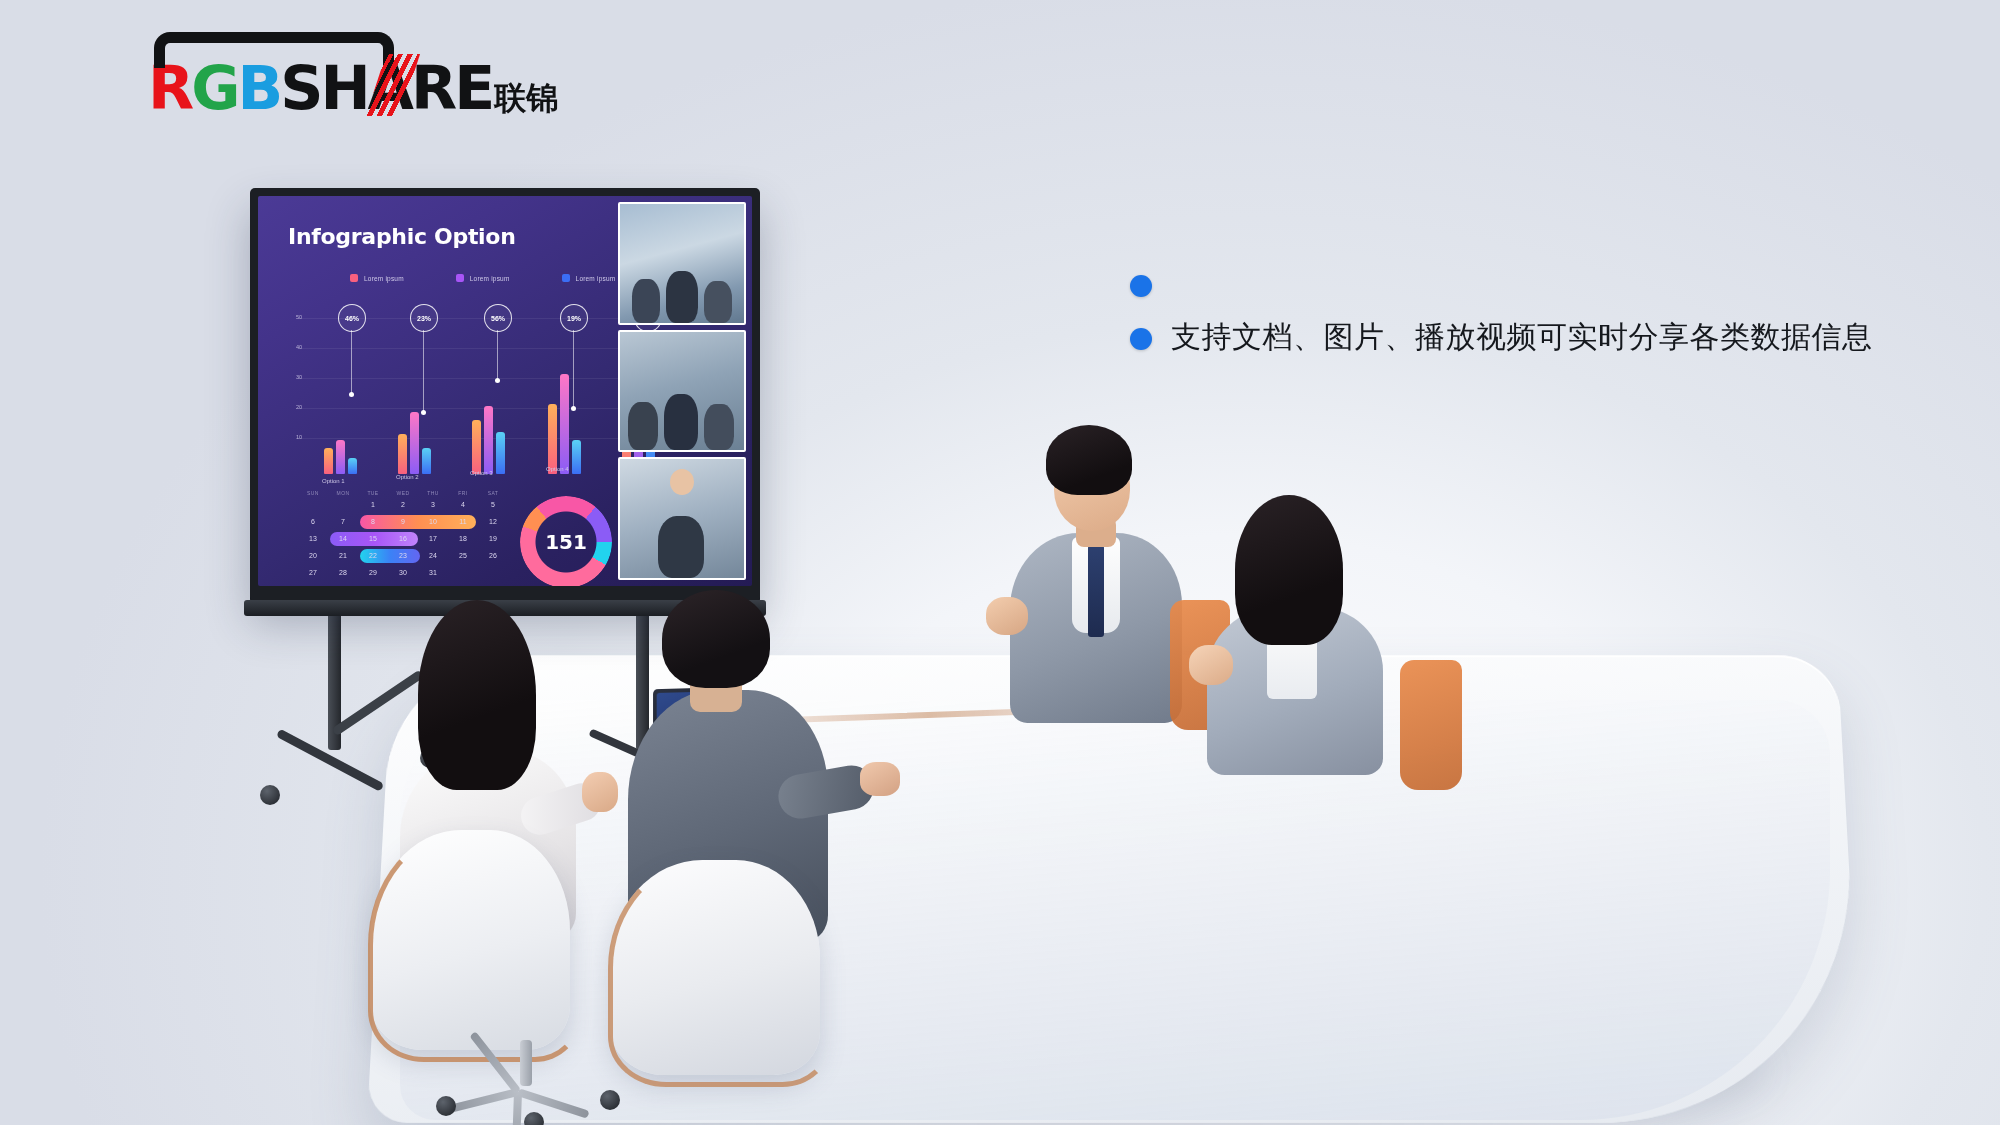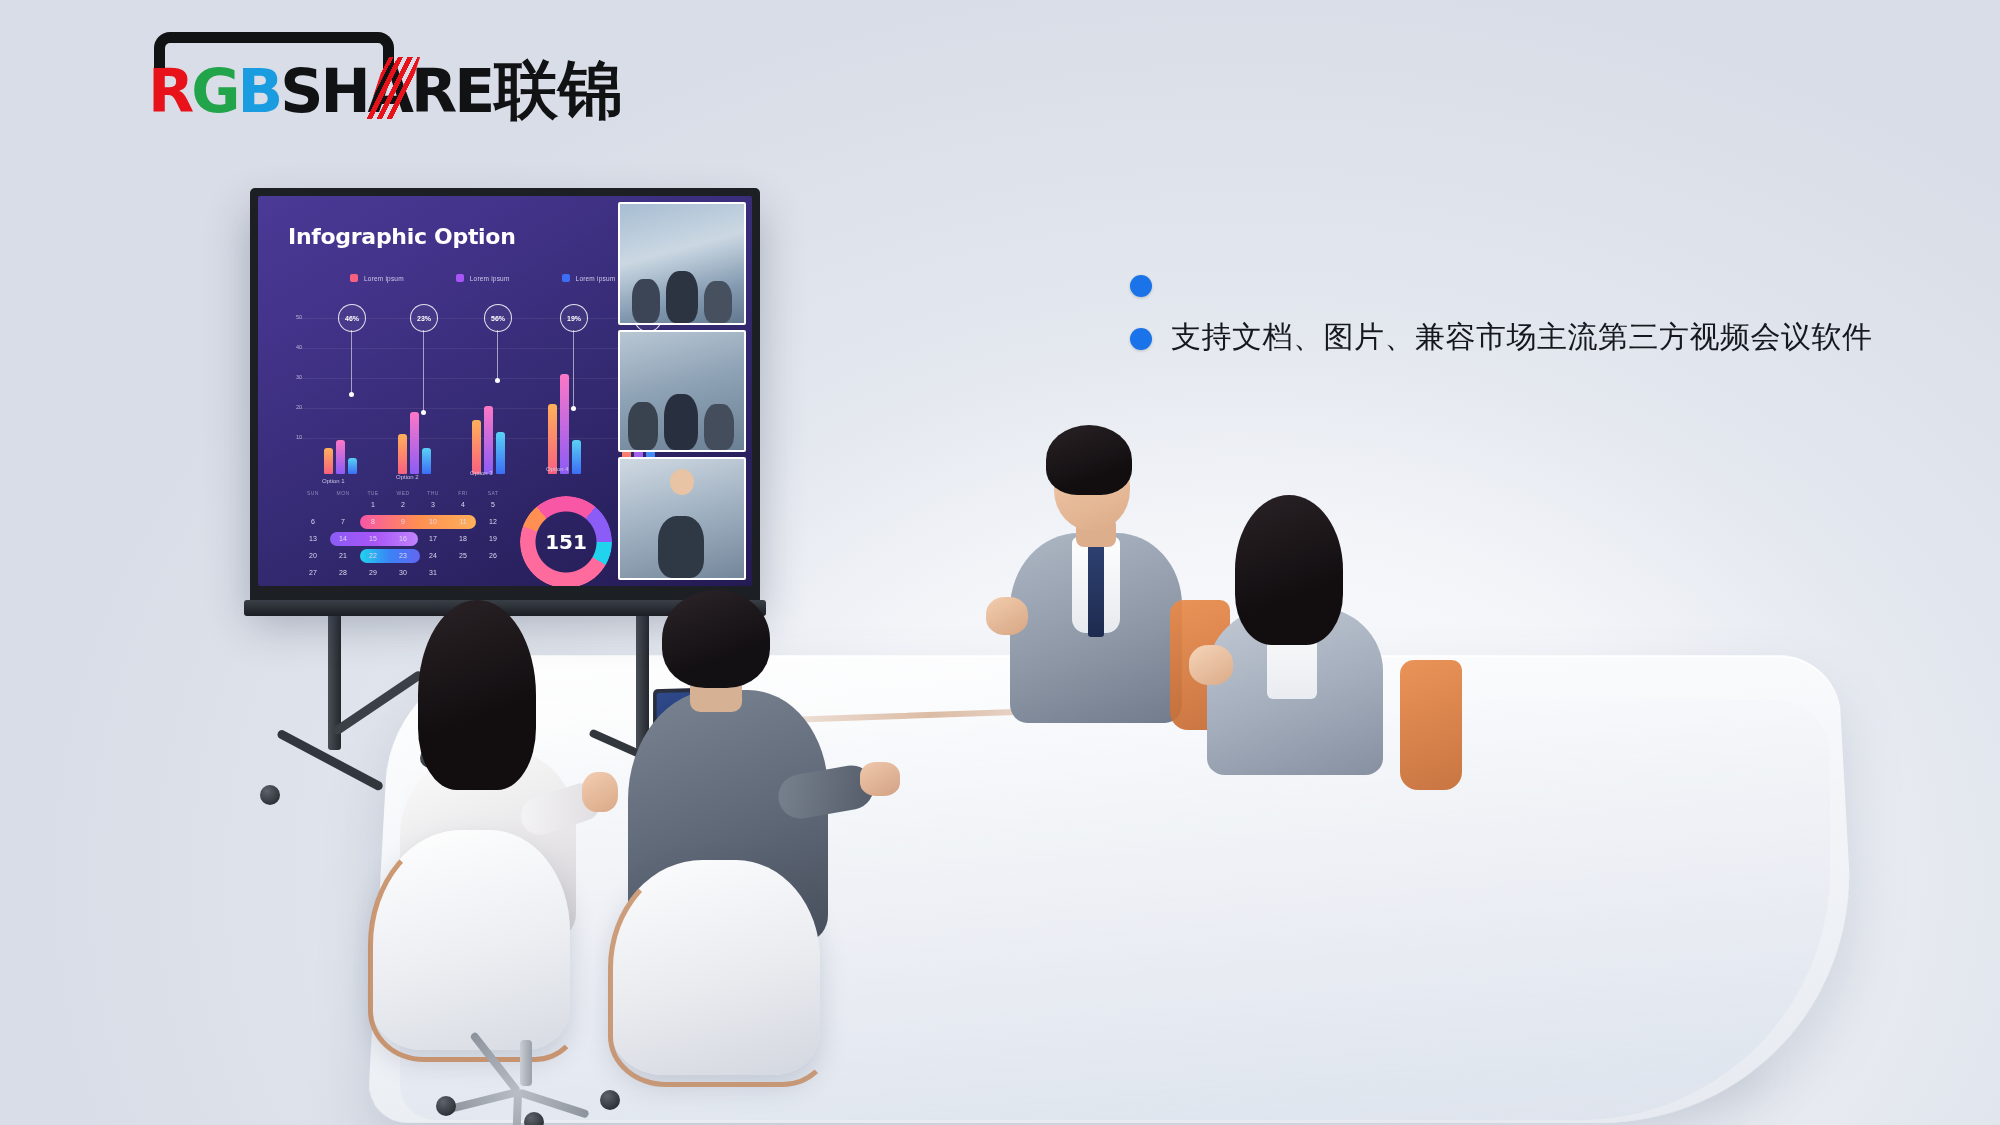--- a/index.html
+++ b/index.html
@@ -27,21 +27,21 @@
   }
   .logo-word{
     font-size:60px;font-weight:800;letter-spacing:-3px;line-height:1;
     font-family:"DejaVu Sans",sans-serif;white-space:nowrap;
     display:flex;align-items:baseline;
   }
   .lg-r{color:#e8131a;}
   .lg-g{color:#22a44a;}
   .lg-b{color:#1a9de0;}
   .lg-share{color:#111214;position:relative;}
-  .lg-cn{color:#111214;font-size:64px;font-weight:800;letter-spacing:0;
+  .lg-cn{color:#111214;font-size:32px;font-weight:800;letter-spacing:0;
          font-family:"DejaVu Sans",sans-serif;margin-left:2px;}
   .lg-slash{
     position:absolute;left:96px;top:-4px;width:34px;height:62px;
     background:
       linear-gradient(100deg,transparent 0 6%,#e8131a 6% 16%,transparent 16% 26%,
       #e8131a 26% 38%,transparent 38% 48%,#e8131a 48% 60%,transparent 60% 70%,
       #e8131a 70% 82%,transparent 82% 100%);
     transform:skewX(-18deg);pointer-events:none;
   }
 
@@ -313,21 +313,21 @@
     </div>
   </div>
 
 
   <div class="bullets">
     <div class="bullet">
       <span class="dot"></span>
     </div>
     <div class="bullet">
       <span class="dot"></span>
-      <span class="btext">支持文档、图片、兼容市场主流第三方视频会议软件</span>
+      <span class="btext">支持文档、图片、播放视频可实时分享各类数据信息</span>
     </div>
   </div>
 
   <div class="shadow" style="left:420px;top:1010px;width:1340px;height:120px;"></div>
   <div class="table"></div>
   <div class="table-edge"></div>
   <div class="table-seam"></div>
 
   <div class="stand">
     <div class="stand-post"></div>

